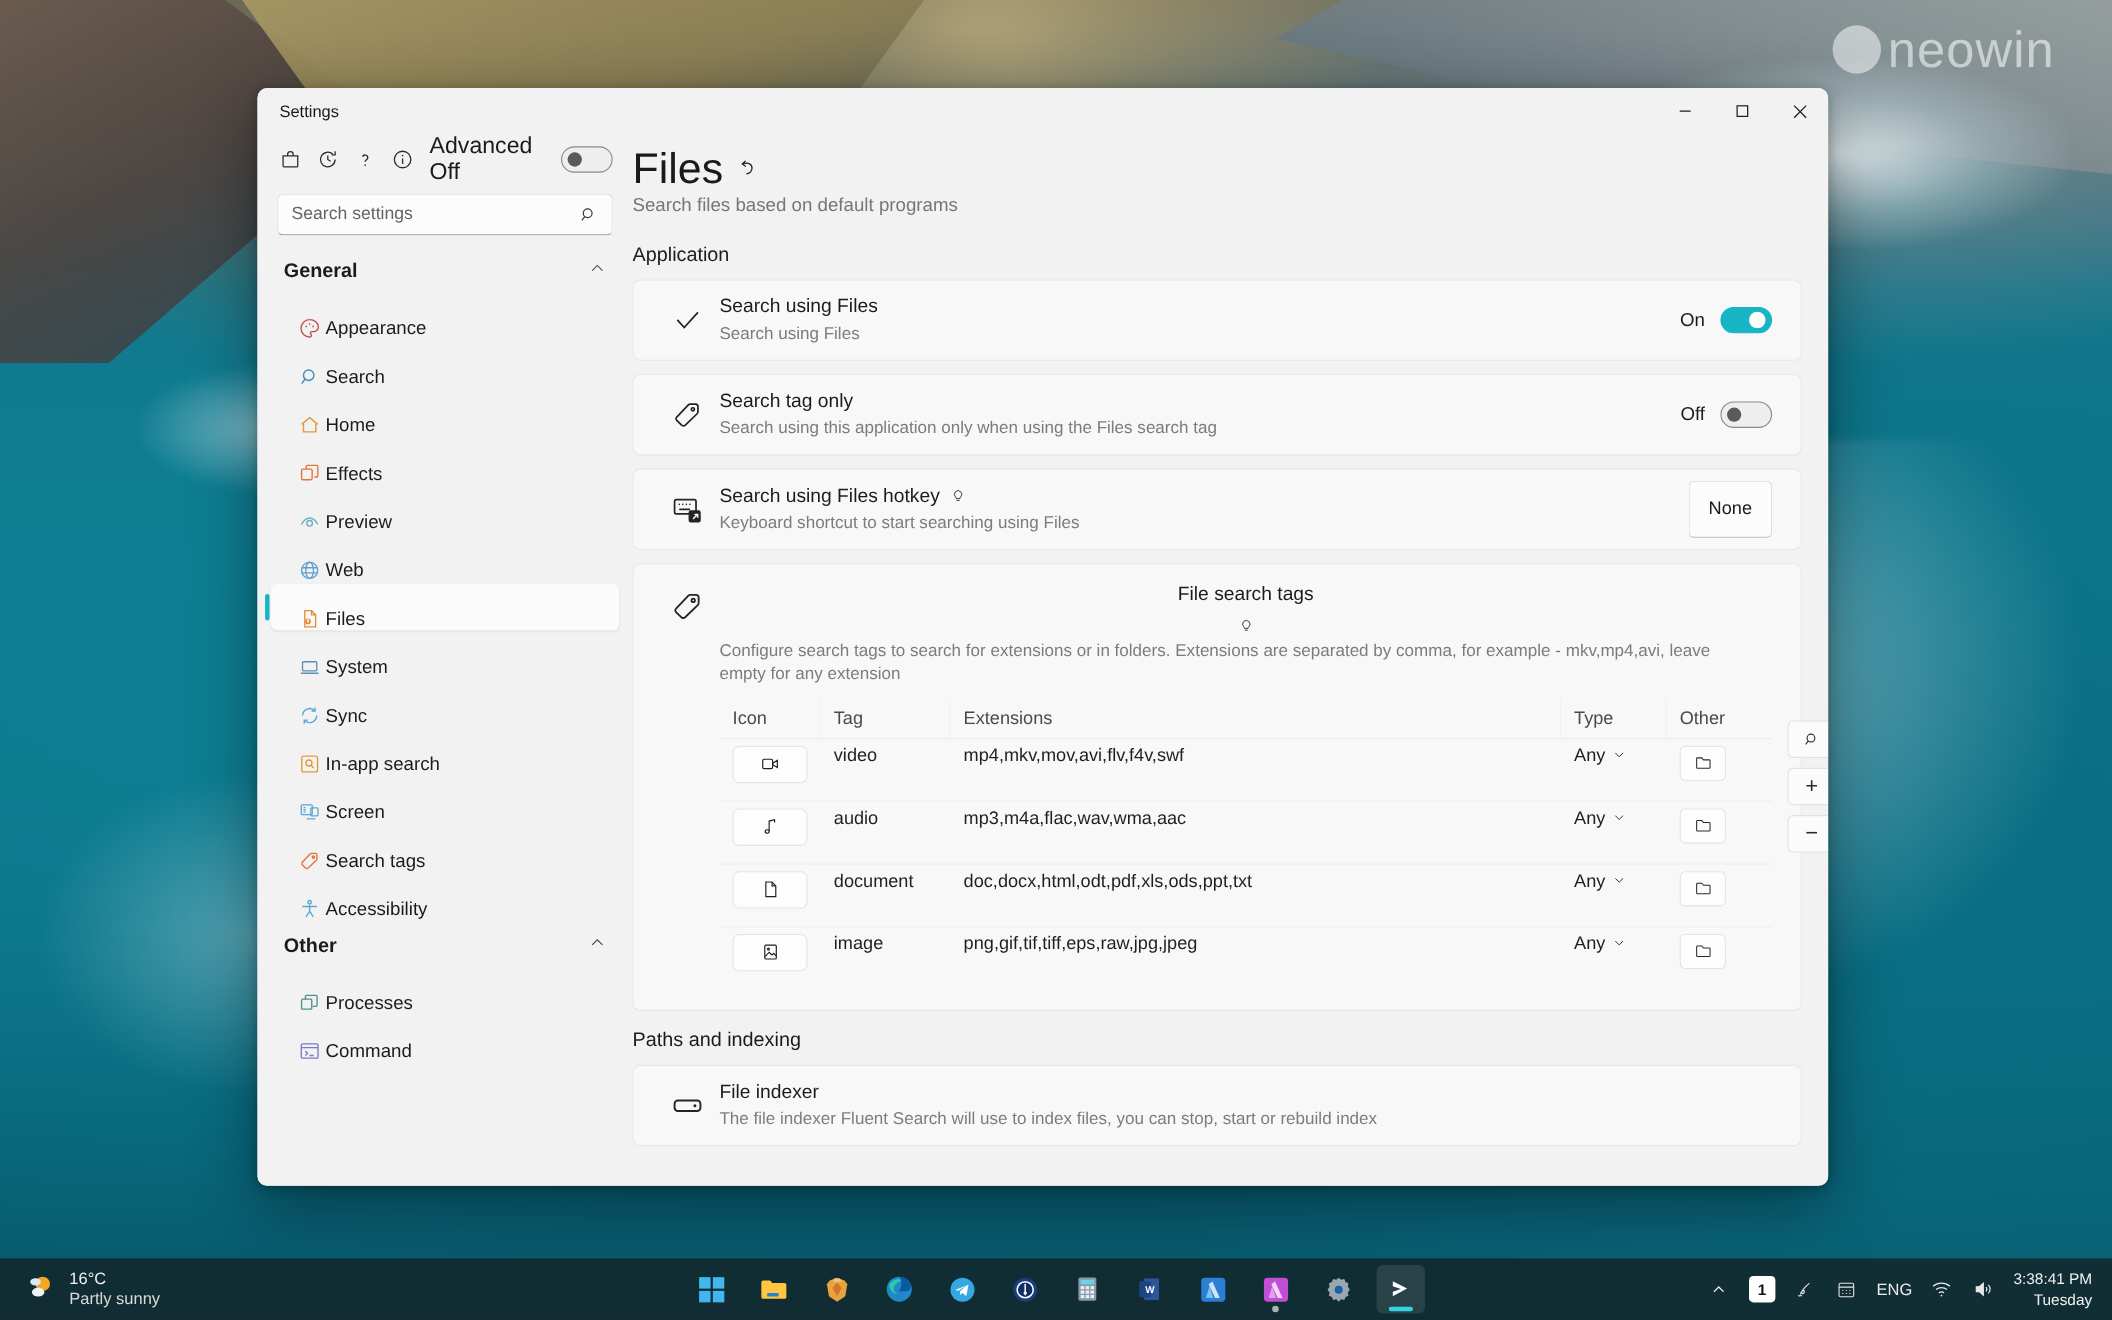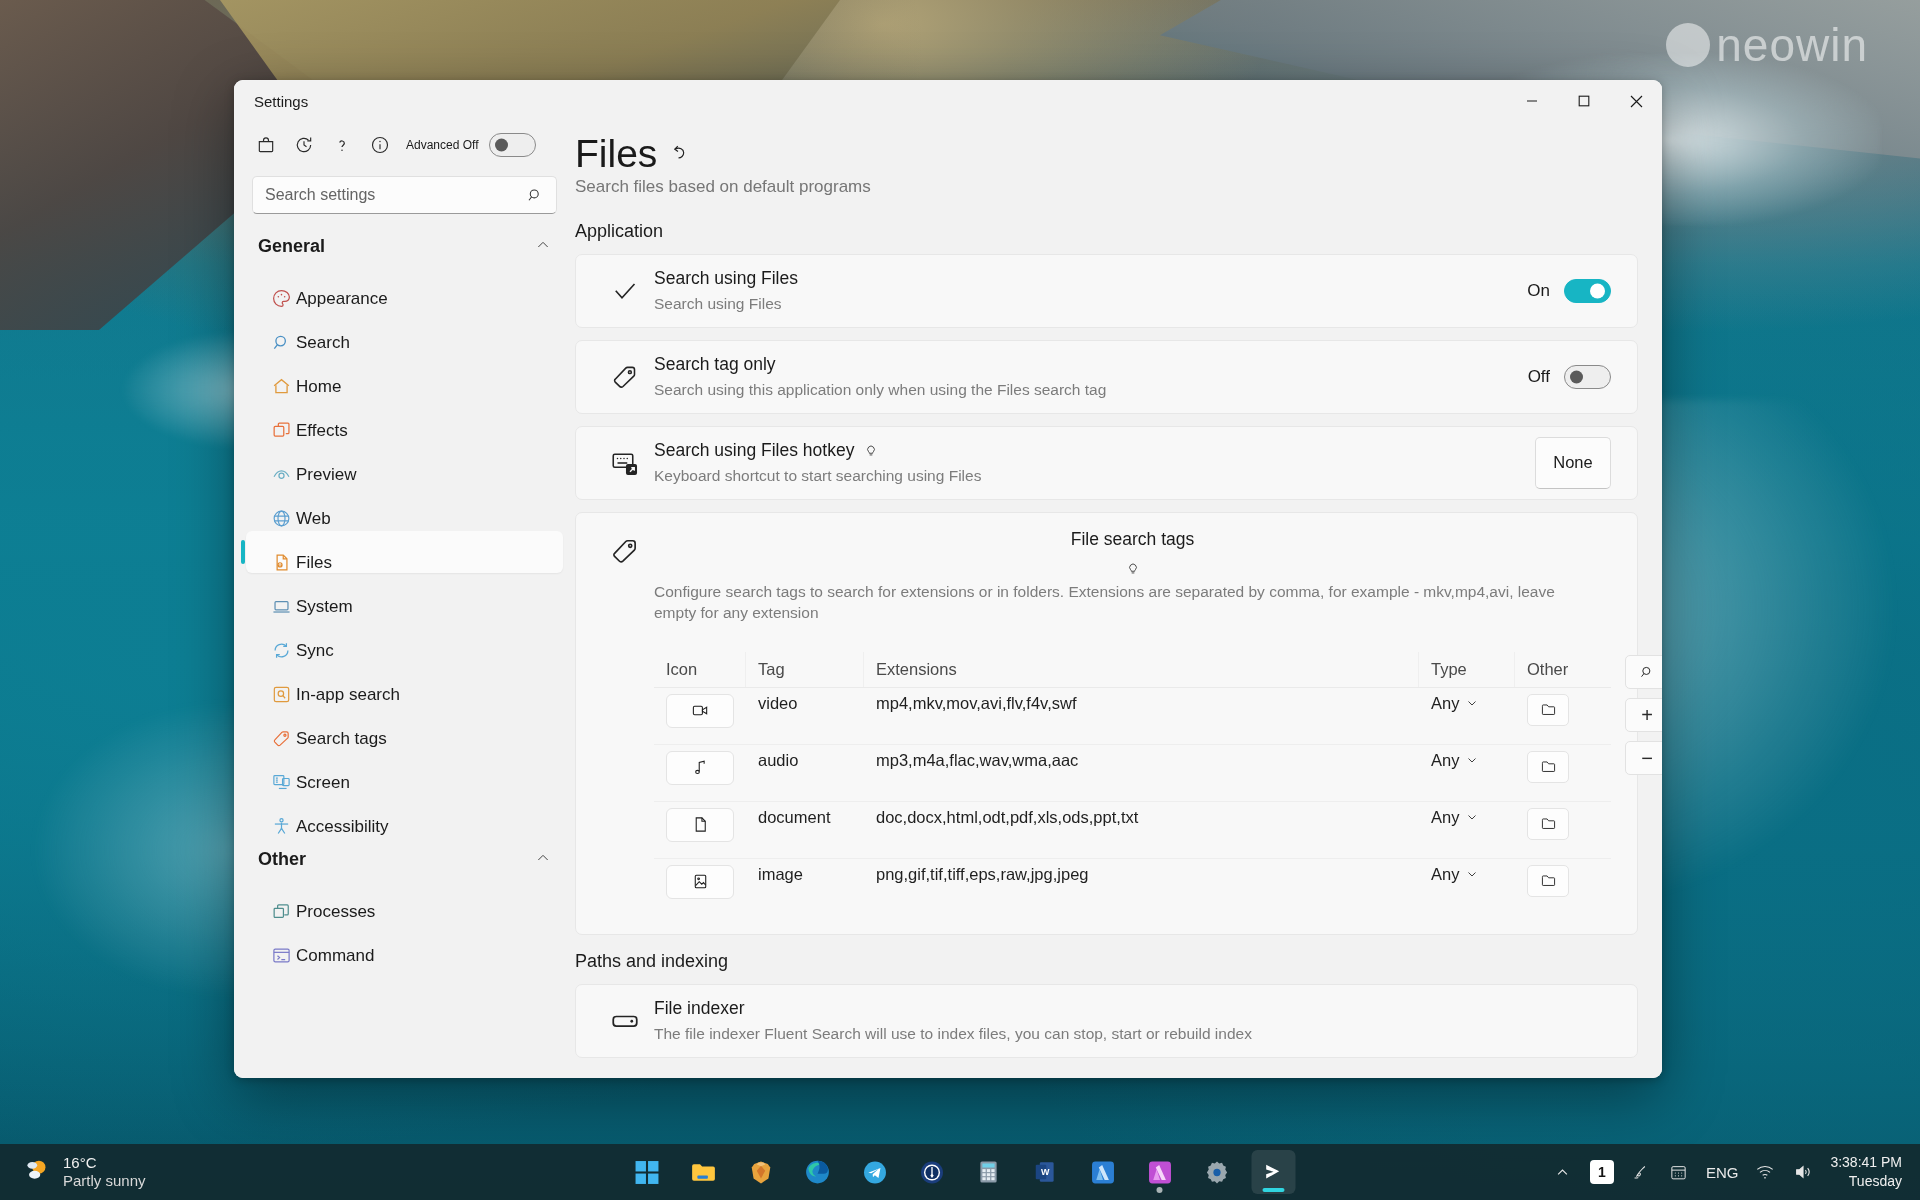--- a/index.html
+++ b/index.html
@@ -114,21 +114,21 @@
   }
   .toolbar {
     display: flex; align-items: center; gap: 10px;
     padding: 0 18px; height: 46px;
   }
   .toolbar .tbicon {
     width: 28px; height: 28px;
     display: flex; align-items: center; justify-content: center;
     color: #2b2b2b;
   }
-  .toolbar .adv-label { font-size: 12px; color: #1b1b1b; margin-left: 2px; }
+  .toolbar .adv-label { font-size: 21px; color: #1b1b1b; margin-left: 2px; }
 
   .toggle {
     width: 47px; height: 24px; border-radius: 12px;
     border: 1px solid #8a8a8a; background: #eeeeee;
     position: relative; flex: 0 0 auto;
   }
   .toggle .knob {
     position: absolute; top: 50%; transform: translateY(-50%);
     left: 5px; width: 13px; height: 13px; border-radius: 50%;
     background: #5a5a5a;
@@ -230,21 +230,21 @@
     border-radius: 5px;
     display: flex; align-items: center; justify-content: center;
     font-size: 16.5px; color: #1b1b1b;
     padding: 0 8px;
   }
 
   .card.block { display: block; padding: 0; }
   .card.block .inner { display: flex; padding: 16px 26px 18px 20px; }
 
   
-  .tagtable { width: 100%; margin-top: 28px; }
+  .tagtable { width: 100%; margin-top: 12px; }
   .tagtable .thead {
     display: flex; border-bottom: 1px solid #eaeaea;
   }
   .tagtable .thead div {
     font-size: 16.5px; color: #4a4a4a; padding: 8px 12px;
     border-right: 1px solid #efefef;
   }
   .col-icon { width: 92px; flex: 0 0 92px; }
   .col-tag  { width: 118px; flex: 0 0 118px; }
   .col-ext  { flex: 1; min-width: 0; }
@@ -526,38 +526,38 @@
               <rect x="3.8" y="3.8" width="16.4" height="16.4" rx="2"></rect>
                 <circle cx="11.3" cy="11" r="3.1"></circle>
                 <path d="M13.6 13.3l2.6 3"></path>
             </svg>
           </span>
           <span>In-app search</span>
         </div>
 
         <div class="navitem">
           <span class="nicon">
-            <svg width="21" height="21" viewBox="0 0 24 24" fill="none" stroke="#e8703a" stroke-width="1.4">
-              <path d="M4.4 13.6L12.4 5c.4-.4.9-.6 1.4-.6h4c1 0 1.8.8 1.8 1.8v4c0 .5-.2 1-.6 1.4l-8.6 8c-.8.7-2 .7-2.7-.1l-3.3-3.4c-.7-.8-.7-1.9 0-2.5z"></path>
-              <circle cx="15.9" cy="8.3" r="1.2"></circle>
-            </svg>
-          </span>
-          <span>Search tags</span>
-        </div>
-
-        <div class="navitem">
-          <span class="nicon">
             <svg width="21" height="21" viewBox="0 0 24 24" fill="none" stroke="#58a8d6" stroke-width="1.35">
               <rect x="3.3" y="4.2" width="11.4" height="10.2" rx="1"></rect>
                 <path d="M9 18.8h8.8"></path>
               <rect x="13.2" y="7.4" width="7.5" height="8.2" rx="1"></rect>
               <path d="M5.6 7h2.2M5.6 9.3h2.2M5.6 11.6h2.2"></path>
             </svg>
           </span>
           <span>Screen</span>
+        </div>
+
+        <div class="navitem">
+          <span class="nicon">
+            <svg width="21" height="21" viewBox="0 0 24 24" fill="none" stroke="#e8703a" stroke-width="1.4">
+              <path d="M4.4 13.6L12.4 5c.4-.4.9-.6 1.4-.6h4c1 0 1.8.8 1.8 1.8v4c0 .5-.2 1-.6 1.4l-8.6 8c-.8.7-2 .7-2.7-.1l-3.3-3.4c-.7-.8-.7-1.9 0-2.5z"></path>
+              <circle cx="15.9" cy="8.3" r="1.2"></circle>
+            </svg>
+          </span>
+          <span>Search tags</span>
         </div>
 
         <div class="navitem">
           <span class="nicon">
             <svg width="21" height="21" viewBox="0 0 24 24" fill="none" stroke="#58a8d6" stroke-width="1.4">
               <circle cx="12" cy="4.8" r="1.8"></circle>
                 <path d="M4.4 9.2h15.2"></path>
                 <path d="M12 7.6v7.2"></path>
                 <path d="M12 14.2L8.2 20M12 14.2L15.8 20"></path>
             </svg>

